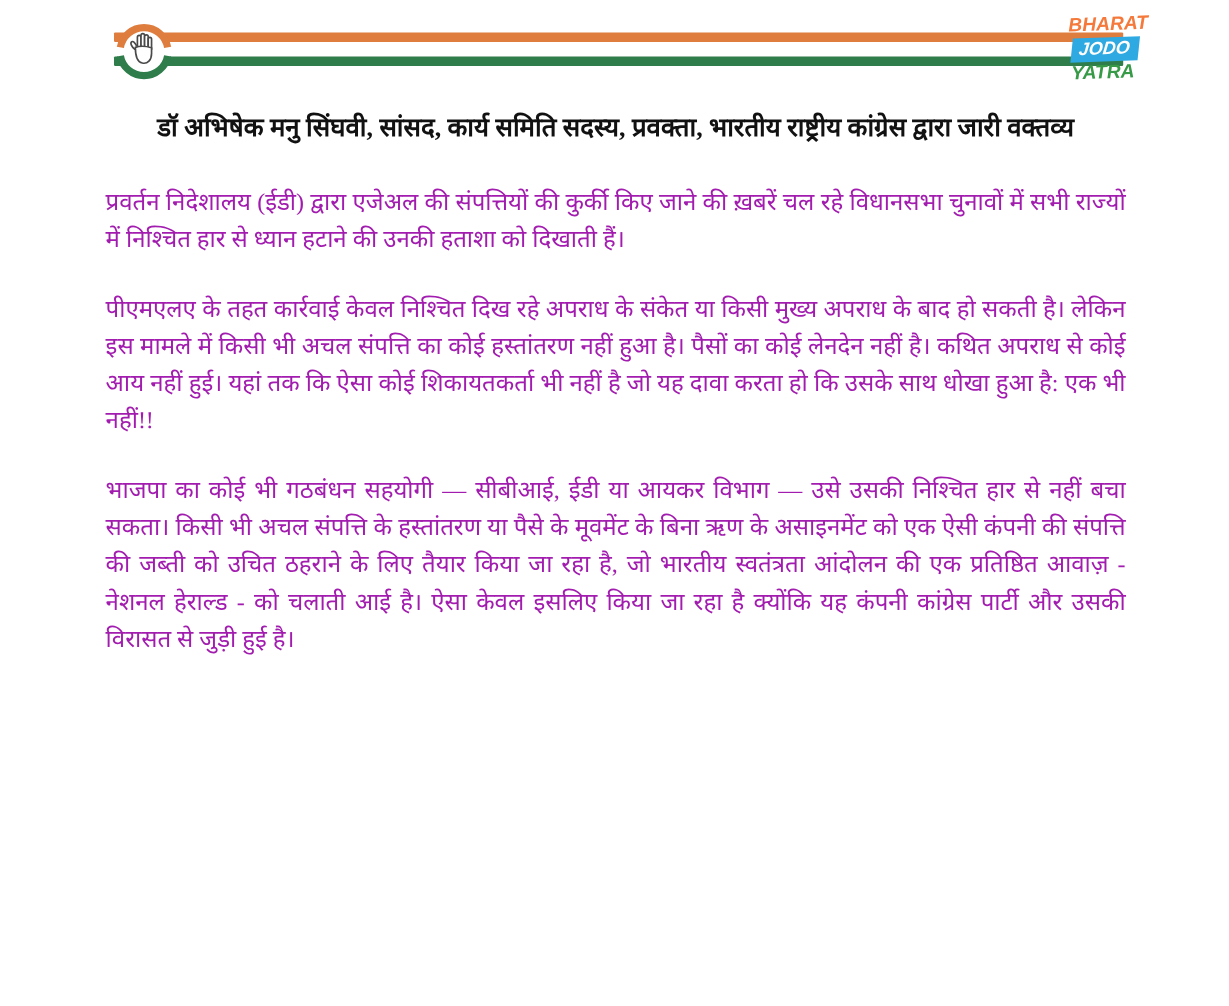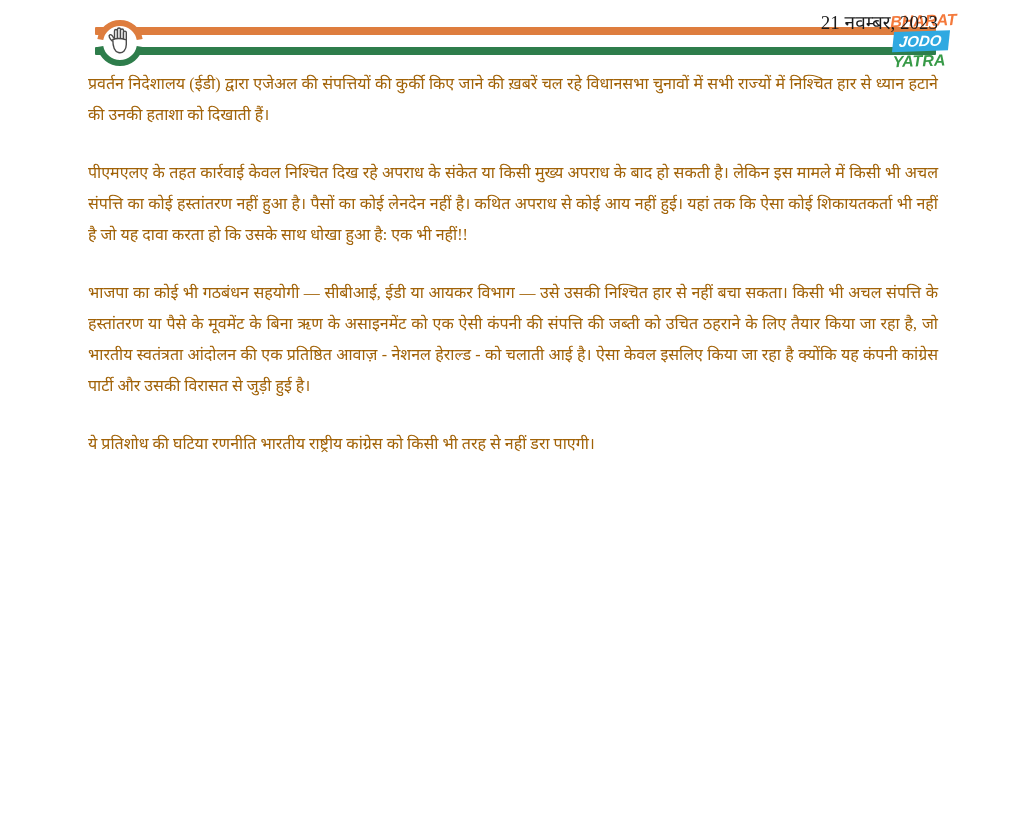--- a/index.html
+++ b/index.html
@@ -71,24 +71,24 @@
     color: #111111;
   }
   .doc-date {
     margin-top: 9px;
     text-align: right;
     font-size: 19px;
     color: #1b1b1b;
   }
   .doc-para {
     margin: 27px 0 0 0;
-    font-size: 16px;
+    font-size: 20px;
     line-height: 31px;
     text-align: justify;
-    color: #a16207;
+    color: #a21caf;
   }
   .doc-para.first { margin-top: 33px; }
 </style>
 </head>
 <body>
 
 <div class="page">
 
   <header>
     <div class="stripes">
@@ -115,21 +115,20 @@
     <div class="bjy-logo">
       <div class="bjy-line bjy-bharat">BHARAT</div>
       <div class="bjy-jodo-wrap">
         <span class="bjy-jodo">JODO</span>
       </div>
       <div class="bjy-line bjy-yatra">YATRA</div>
     </div>
   </header>
 
   <main>
-    <div class="doc-date">21 नवम्बर, 2023</div>
+    <h1 class="doc-title">डॉ अभिषेक मनु सिंघवी, सांसद, कार्य समिति सदस्य, प्रवक्ता, भारतीय राष्ट्रीय कांग्रेस द्वारा जारी वक्तव्य</h1>
 
     <p class="doc-para first">प्रवर्तन निदेशालय (ईडी) द्वारा एजेअल की संपत्तियों की कुर्की किए जाने की ख़बरें चल रहे विधानसभा चुनावों में सभी राज्यों में निश्चित हार से ध्यान हटाने की उनकी हताशा को दिखाती हैं।</p>
     <p class="doc-para">पीएमएलए के तहत कार्रवाई केवल निश्चित दिख रहे अपराध के संकेत या किसी मुख्य अपराध के बाद हो सकती है। लेकिन इस मामले में किसी भी अचल संपत्ति का कोई हस्तांतरण नहीं हुआ है। पैसों का कोई लेनदेन नहीं है। कथित अपराध से कोई आय नहीं हुई। यहां तक कि ऐसा कोई शिकायतकर्ता भी नहीं है जो यह दावा करता हो कि उसके साथ धोखा हुआ है: एक भी नहीं!!</p>
     <p class="doc-para">भाजपा का कोई भी गठबंधन सहयोगी — सीबीआई, ईडी या आयकर विभाग — उसे उसकी निश्चित हार से नहीं बचा सकता। किसी भी अचल संपत्ति के हस्तांतरण या पैसे के मूवमेंट के बिना ऋण के असाइनमेंट को एक ऐसी कंपनी की संपत्ति की जब्ती को उचित ठहराने के लिए तैयार किया जा रहा है, जो भारतीय स्वतंत्रता आंदोलन की एक प्रतिष्ठित आवाज़ - नेशनल हेराल्ड - को चलाती आई है। ऐसा केवल इसलिए किया जा रहा है क्योंकि यह कंपनी कांग्रेस पार्टी और उसकी विरासत से जुड़ी हुई है।</p>
-    <p class="doc-para">ये प्रतिशोध की घटिया रणनीति भारतीय राष्ट्रीय कांग्रेस को किसी भी तरह से नहीं डरा पाएगी।</p>
   </main>
 
 </div>
 
 </body></html>

